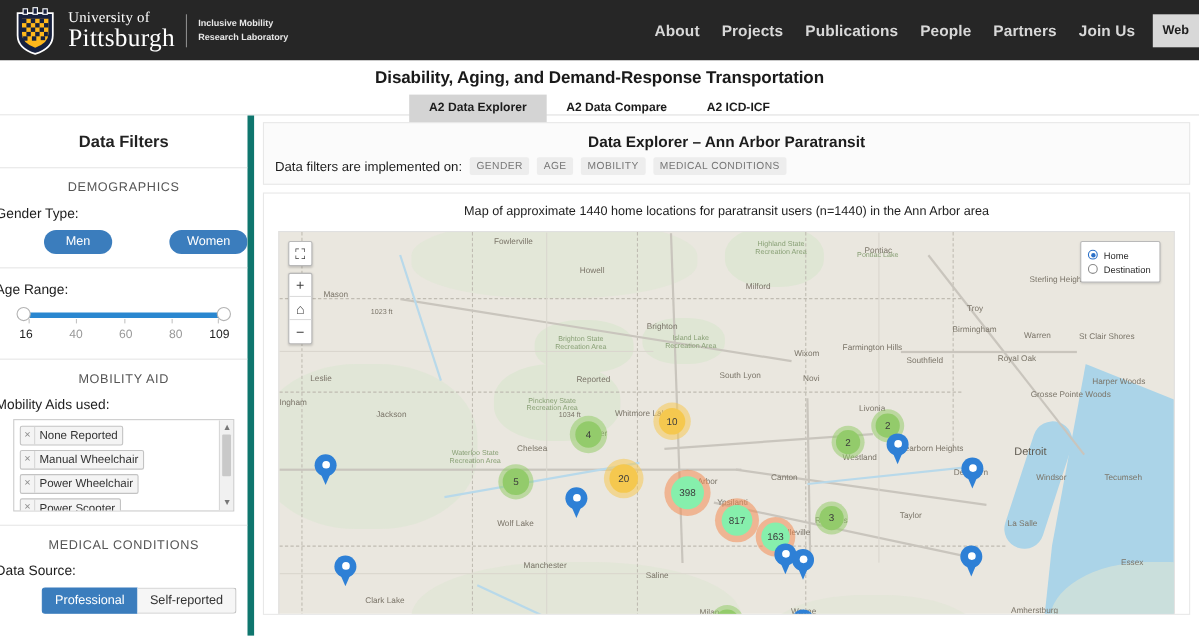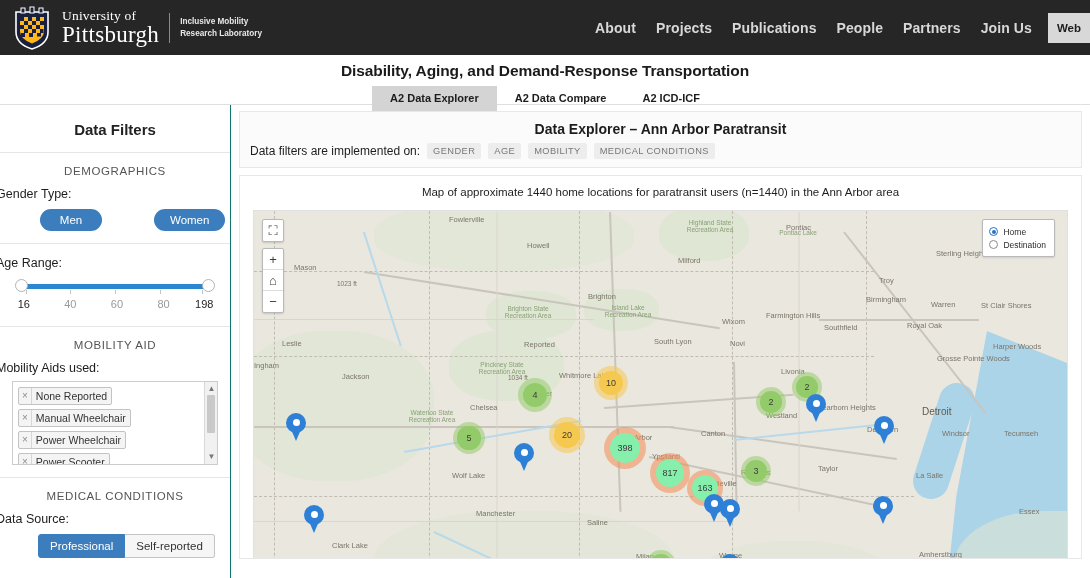--- a/index.html
+++ b/index.html
@@ -60,21 +60,21 @@
     background: transparent; white-space: nowrap;
   }
   .tab.active { background: #d4d4d4; }
 
   
   #body-wrap { display: flex; height: 473px; }
 
   
   #sidebar {
     width: 231px; flex: none; background: #fff;
-    border-right: 1px solid #0f766e;
+    border-right: 6px solid #0f766e;
     overflow: hidden; position: relative;
   }
   #filters-title {
     text-align: center; font-size: 15px; font-weight: bold;
     color: #222; padding: 16px 0 14px 0;
     border-bottom: 1px solid #e6e6e6;
   }
   .sec-head {
     text-align: center; font-size: 11.5px; color: #555;
     letter-spacing: .6px; padding: 12px 0 10px 0;
@@ -357,21 +357,21 @@
           <span style="left:26%"></span>
         <span style="left:50%"></span>
           <span style="left:74%"></span>
           <span style="left:97%"></span>
       </div>
       <div class="slider-labels">
         <span class="edge" style="left:3%">16</span>
         <span class="mid" style="left:27%">40</span>
         <span class="mid" style="left:51%">60</span>
         <span class="mid" style="left:75%">80</span>
-        <span class="edge" style="left:96%">198</span>
+        <span class="edge" style="left:96%">109</span>
       </div>
     </div>
     <div class="sec-divider"></div>
 
     <div class="sec-head">MOBILITY AID</div>
     <div class="field-label">Mobility Aids used:</div>
     <div class="tag-box">
       <div class="tags">
         <div class="tag">
             <span class="x">×</span>

